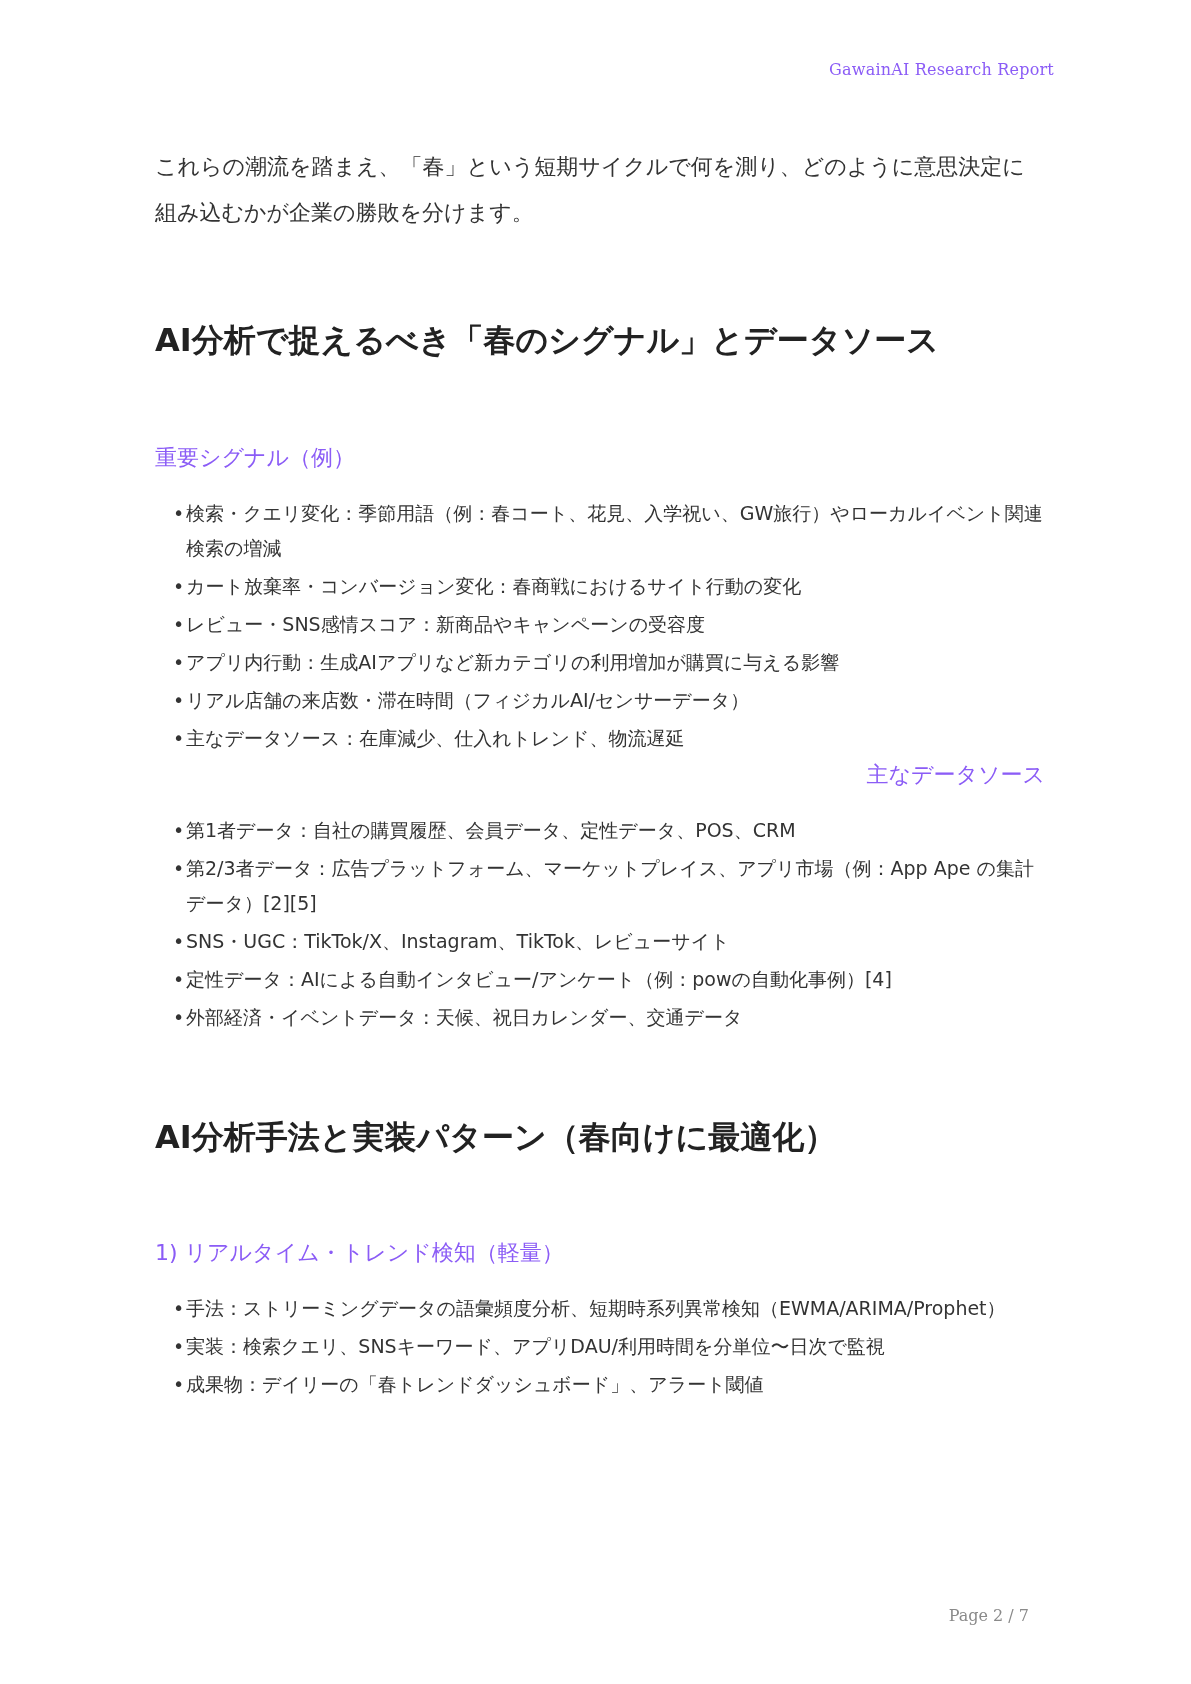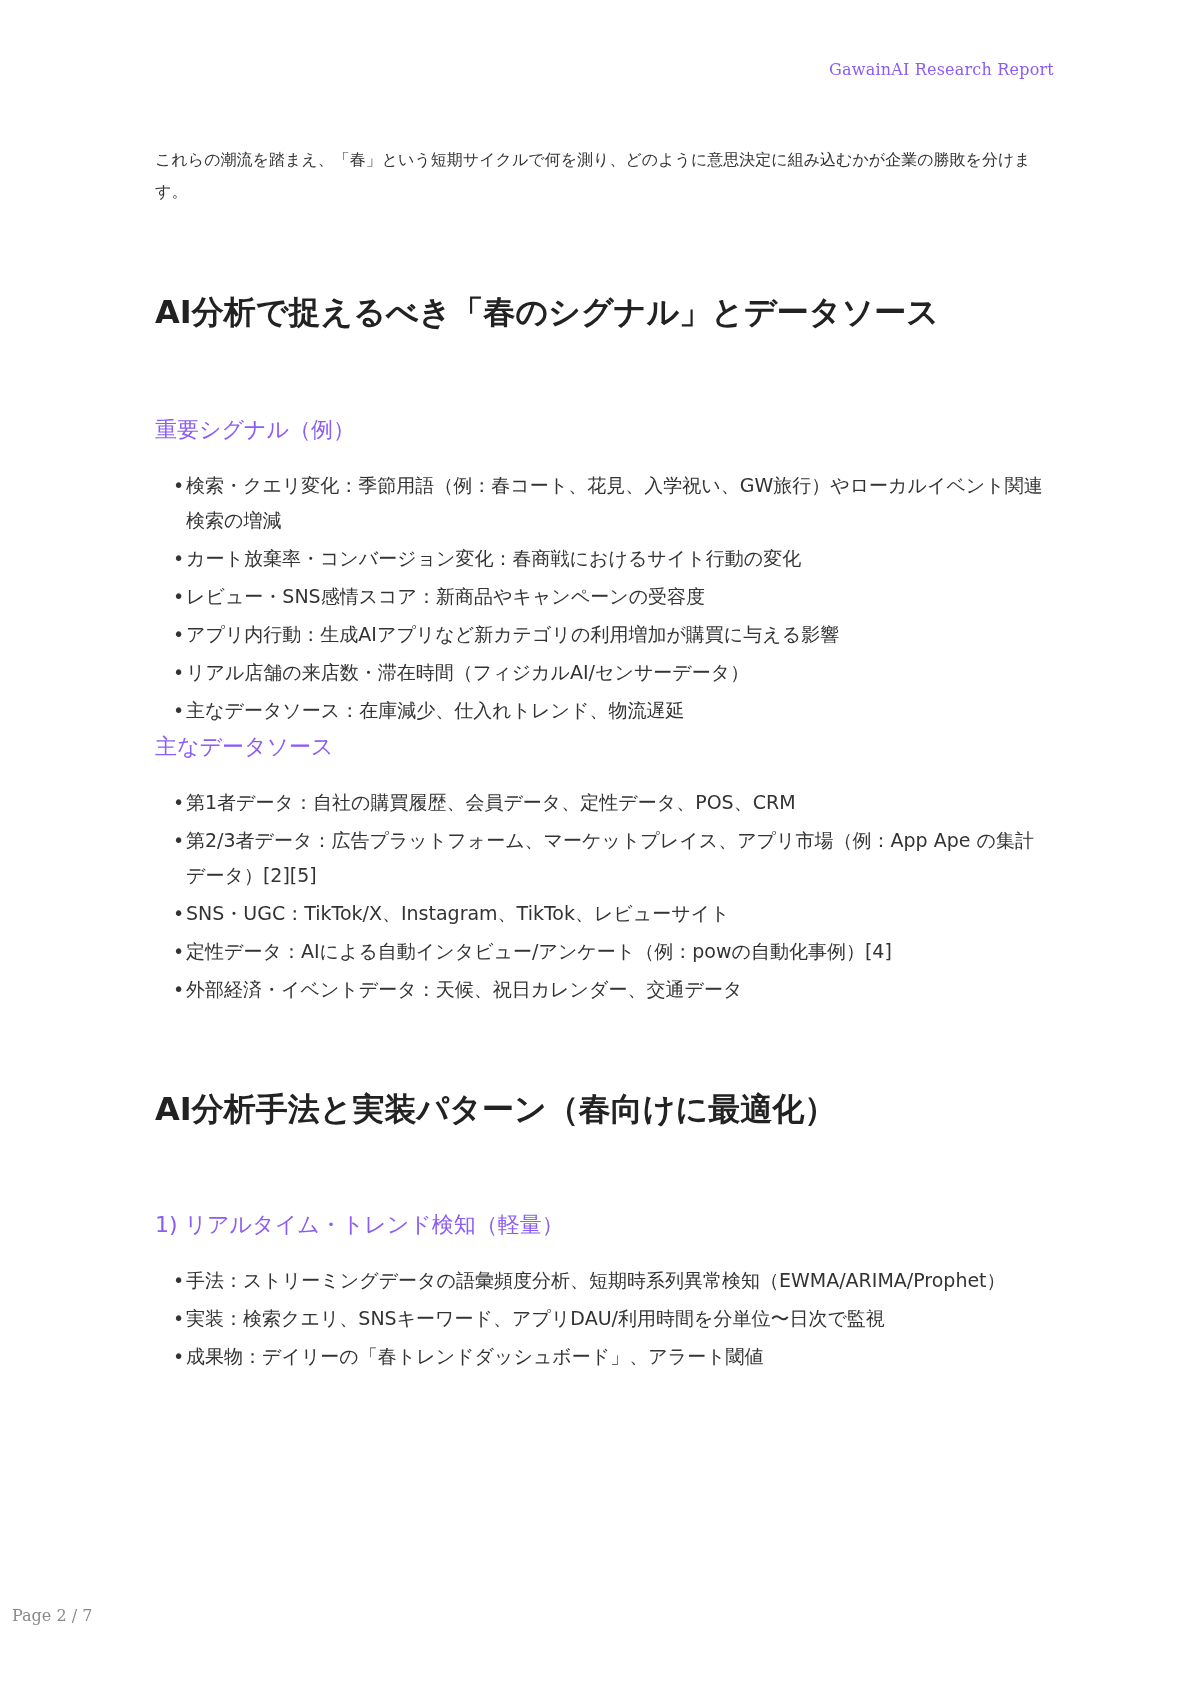--- a/index.html
+++ b/index.html
@@ -22,35 +22,34 @@
       font-family: "DejaVu Serif", "Liberation Serif", serif;
       font-size: 16px;
       color: #8b5cf6;
       letter-spacing: 0.2px;
     }
     .page-footer {
       position: absolute;
       top: 1606px;
       left: 0;
       width: 1029px;
-      text-align: left;
+      text-align: right;
       font-family: "DejaVu Serif", "Liberation Serif", serif;
       font-size: 16px;
       color: #8a8a8a;
-      padding-left: 12px;
     }
     .content {
       position: absolute;
       left: 155px;
       top: 144px;
       width: 890px;
     }
     .para {
-      font-size: 16px;
-      line-height: 32px;
+      font-size: 22px;
+      line-height: 46px;
       margin: 0;
       color: #333333;
     }
     h2.section-title {
       font-size: 32px;
       font-weight: bold;
       color: #222222;
       margin: 0;
       line-height: 40px;
     }
@@ -97,21 +96,21 @@
 
   <ul class="bullets" style="margin-top:22px;">
     <li><span class="bullet">•</span><span>検索・クエリ変化：季節用語（例：春コート、花見、入学祝い、GW旅行）やローカルイベント関連検索の増減</span></li>
     <li><span class="bullet">•</span><span>カート放棄率・コンバージョン変化：春商戦におけるサイト行動の変化</span></li>
     <li><span class="bullet">•</span><span>レビュー・SNS感情スコア：新商品やキャンペーンの受容度</span></li>
     <li><span class="bullet">•</span><span>アプリ内行動：生成AIアプリなど新カテゴリの利用増加が購買に与える影響</span></li>
     <li><span class="bullet">•</span><span>リアル店舗の来店数・滞在時間（フィジカルAI/センサーデータ）</span></li>
     <li><span class="bullet">•</span><span>主なデータソース：在庫減少、仕入れトレンド、物流遅延</span></li>
   </ul>
 
-  <h3 class="sub-title" style="">主なデータソース</h3>
+  <h3 class="sub-title" style="text-align:right;">主なデータソース</h3>
 
   <ul class="bullets" style="margin-top:22px;">
     <li><span class="bullet">•</span><span>第1者データ：自社の購買履歴、会員データ、定性データ、POS、CRM</span></li>
     <li><span class="bullet">•</span><span>第2/3者データ：広告プラットフォーム、マーケットプレイス、アプリ市場（例：App Ape の集計データ）[2][5]</span></li>
     <li><span class="bullet">•</span><span>SNS・UGC：TikTok/X、Instagram、TikTok、レビューサイト</span></li>
     <li><span class="bullet">•</span><span>定性データ：AIによる自動インタビュー/アンケート（例：powの自動化事例）[4]</span></li>
     <li><span class="bullet">•</span><span>外部経済・イベントデータ：天候、祝日カレンダー、交通データ</span></li>
   </ul>
 
   <h2 class="section-title" style="margin-top:82px;">AI分析手法と実装パターン（春向けに最適化）</h2>

